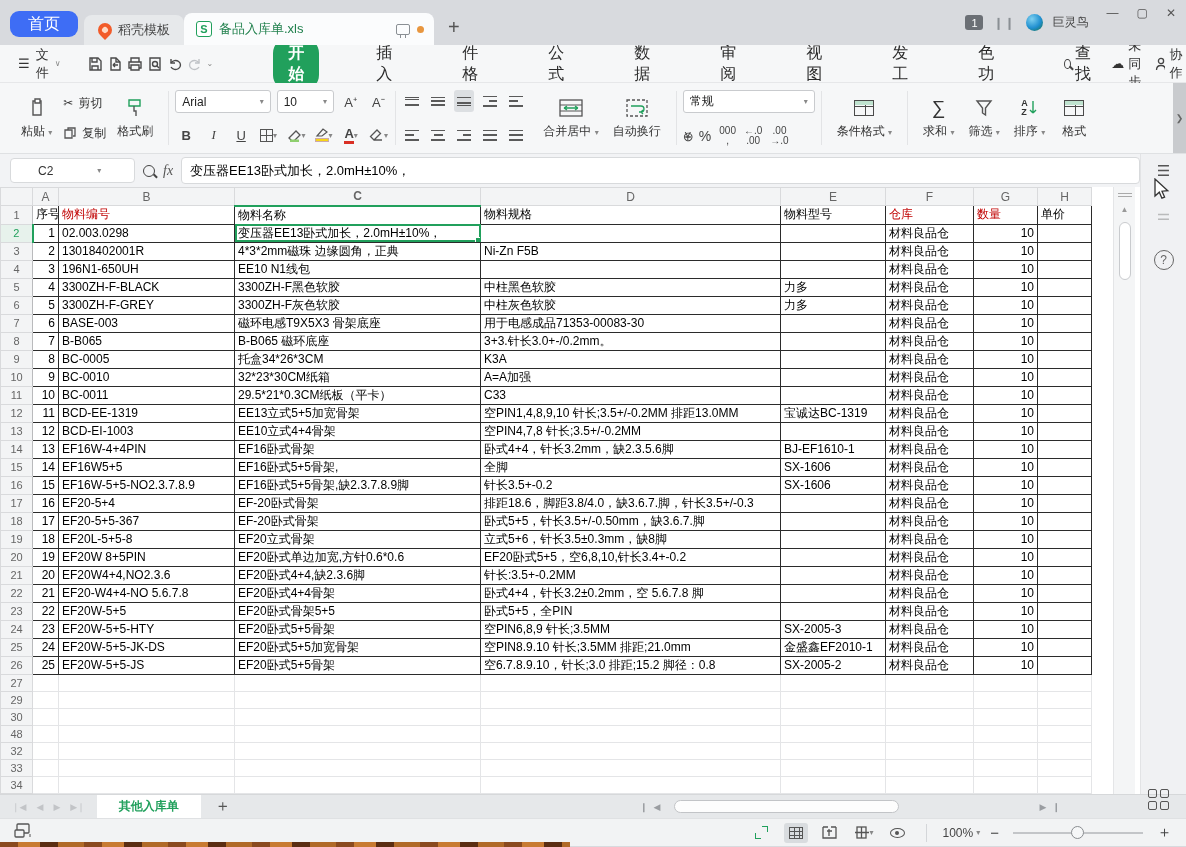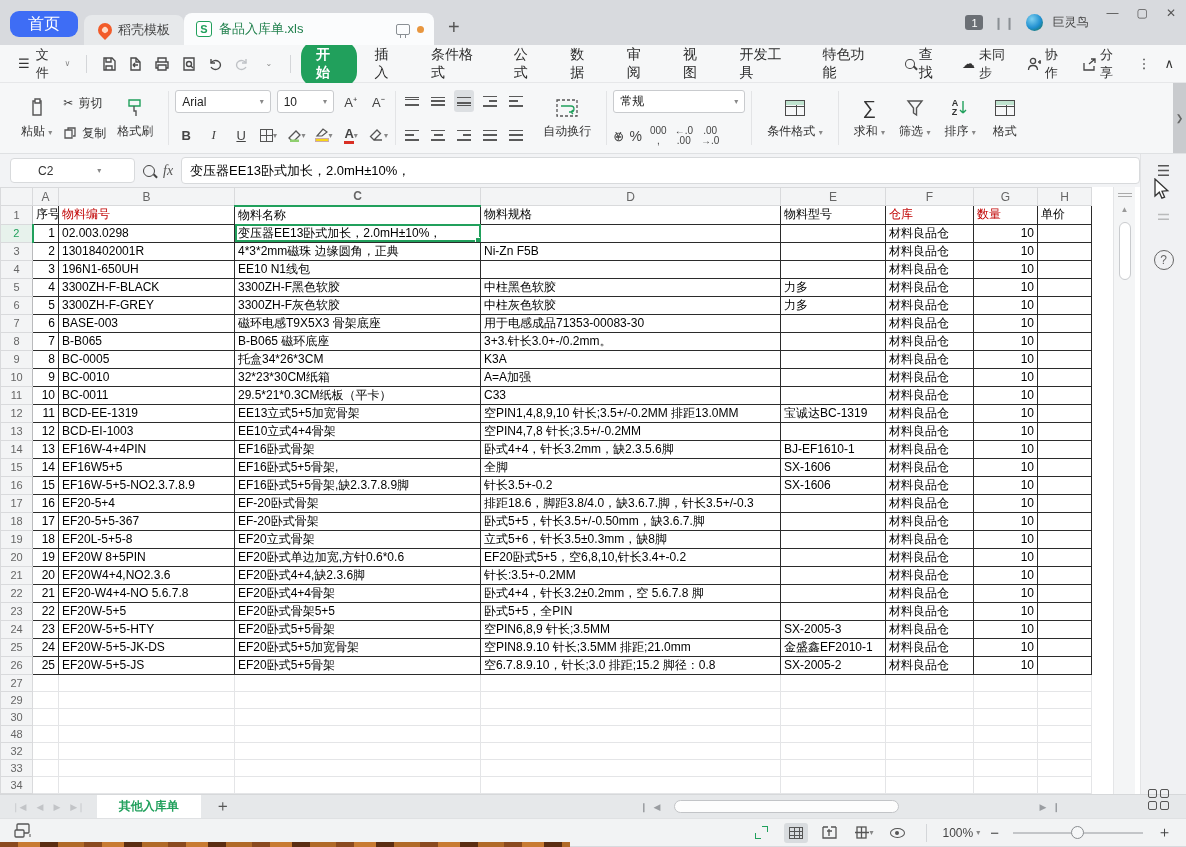--- a/index.html
+++ b/index.html
@@ -24,21 +24,21 @@
   .globe{width:17px;height:17px;border-radius:50%;background:radial-gradient(circle at 35% 30%,#7ed0f0,#1f8fd0 55%,#1a6f3c);}
   .username{font-size:12px;color:#444;}
   .winctl{display:flex;gap:18px;margin-left:8px;align-self:flex-start;margin-top:6px;color:#555;font-size:12px;}
   
   .menubar{height:38px;background:#f6f7f8;display:flex;align-items:center;padding:0 12px;gap:4px;border-bottom:1px solid #e6e7e9;}
   .file-btn{display:flex;align-items:center;gap:6px;font-size:13px;color:#333;padding:0 6px;}
   .vline{width:1px;height:18px;background:#d4d6d9;margin:0 6px;}
   .qicon{width:24px;height:24px;display:flex;align-items:center;justify-content:center;color:#4a4a4a;}
   .qicon svg{stroke:#4a4a4a;fill:none;stroke-width:1.4;}
   .qicon.disabled svg{stroke:#bfc2c6;}
-  .mtab{font-size:14px;color:#2b2b2b;padding:4px 13px;}
+  .mtab{font-size:16px;color:#2b2b2b;padding:4px 13px;margin-left:40px;}
   .mtab.active{background:#21a05c;color:#fff;border-radius:15px;font-weight:bold;padding:5px 15px;}
   .menu-right{margin-left:auto;display:flex;align-items:center;gap:14px;font-size:13px;color:#333;}
   .mr-item{display:flex;align-items:center;gap:4px;}
   .mag{width:10px;height:10px;border:1.6px solid #444;border-radius:50%;position:relative;display:inline-block;}
   .mag:after{content:"";position:absolute;width:5px;height:1.6px;background:#444;transform:rotate(45deg);right:-4px;bottom:-1px;}
   
   .ribbon{height:71px;background:#f6f7f8;display:flex;padding:4px 2px 4px 8px;border-bottom:1px solid #dfe1e3;position:relative;}
   .rgroup{display:flex;padding:2px 6px;}
   .rdiv{width:1px;background:#e3e4e6;margin:4px 2px;}
   .bigbtn{display:flex;flex-direction:column;align-items:center;justify-content:center;gap:3px;font-size:12px;color:#333;padding:2px 7px;min-width:44px;}
@@ -401,20 +401,30 @@
               <i></i>
               <i></i>
             </span>
           </span>
       </div>
     </div>
     <div class="rgroup">
       <div class="bigbtn">
         <span class="ic">
             <svg width="24" height="20">
+              <rect x="1" y="2" width="22" height="16" fill="none" stroke="#555" stroke-width="1.3"></rect>
+              <path d="M1 7h22M1 13h22" stroke="#555" stroke-width="1"></path>
+              <path d="M5 10h14M5 10l3-2M5 10l3 2M19 10l-3-2M19 10l-3 2" stroke="#21a05c" stroke-width="1.3" fill="none"></path>
+            </svg>
+          </span>
+        <span><span>合并居中</span> <span class="caret">▾</span></span>
+      </div>
+      <div class="bigbtn">
+        <span class="ic">
+            <svg width="24" height="20">
               <rect x="2" y="2" width="20" height="16" fill="none" stroke="#555" stroke-width="1.3" stroke-dasharray="3 2"></rect>
               <path d="M6 8h10a3 3 0 0 1 0 6h-2M16 14l2-2M16 14l2 2" fill="none" stroke="#21a05c" stroke-width="1.3"></path>
             </svg>
           </span>
         <span>自动换行</span>
       </div>
     </div>
     <div class="rdiv"></div>
     <div class="fontgrp" style="width:140px;">
       <div class="selbox">

